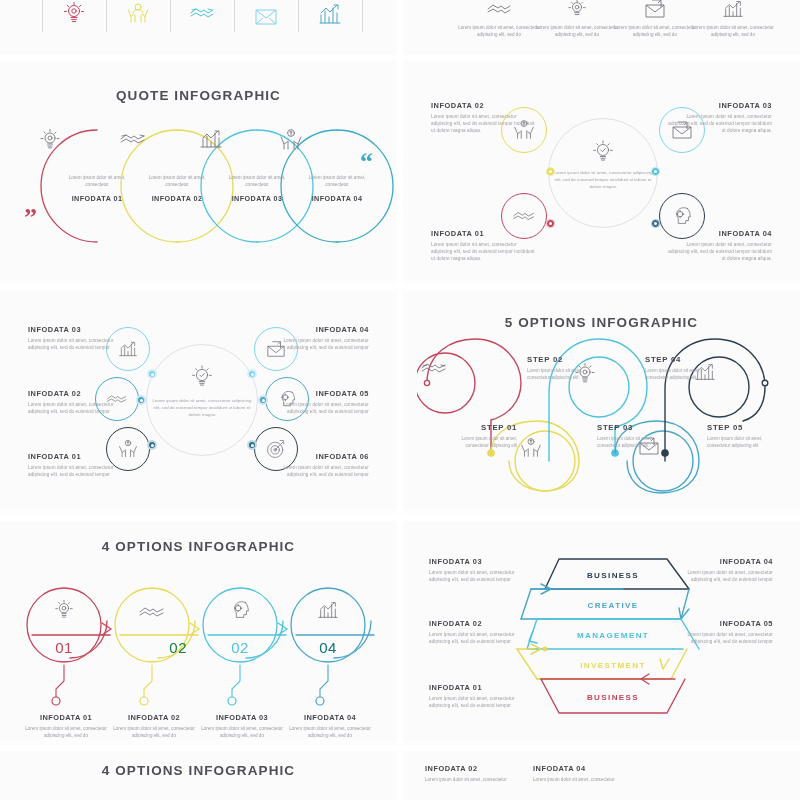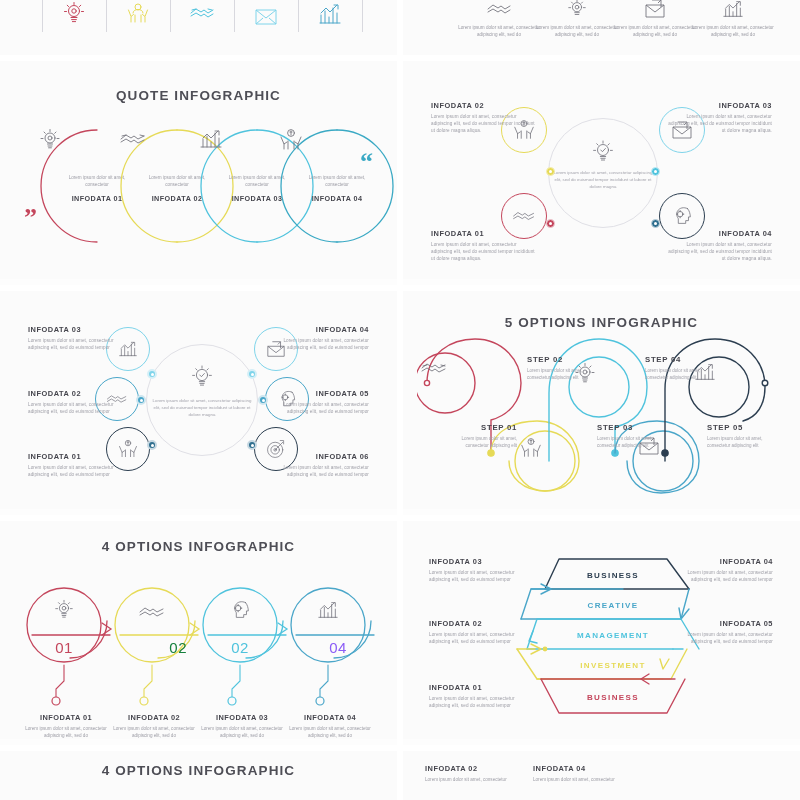--- a/index.html
+++ b/index.html
@@ -625,21 +625,21 @@
         <svg width="24" height="22" viewBox="0 0 26 24" fill="none" stroke="#6f6f79" stroke-width=".85" stroke-linecap="round">
           <path d="M3 20h20M5 20v-8M9 20V9M13 20v-5M17 20V6M21 20v-9"></path>
           <path d="M5 11l4-4 4 4 7-7"></path>
             <path d="M17 4h4v4"></path>
         </svg>
       </div>
 
       <div class="o4-num" style="left:15px;  top:66px; color:#c4465c;">01</div>
       <div class="o4-num" style="left:107px; top:66px; color:#15803d;text-align:right;">02</div>
       <div class="o4-num" style="left:191px; top:66px; color:#4fc3dd;">02</div>
-      <div class="o4-num" style="left:289px; top:66px; color:#8b5cf6;text-align:center;">04</div>
+      <div class="o4-num" style="left:279px; top:66px; color:#0f766e;text-align:center;">04</div>
 
       <div class="o4-cap" style="left:0px;   top:140px;">
         <div class="t">INFODATA 01</div>
         <div class="d">Lorem ipsum dolor sit amet, consectetur adipiscing elit, sed do</div>
       </div>
       <div class="o4-cap" style="left:88px;  top:140px;">
         <div class="t">INFODATA 02</div>
         <div class="d">Lorem ipsum dolor sit amet, consectetur adipiscing elit, sed do</div>
       </div>
       <div class="o4-cap" style="left:176px; top:140px;">

